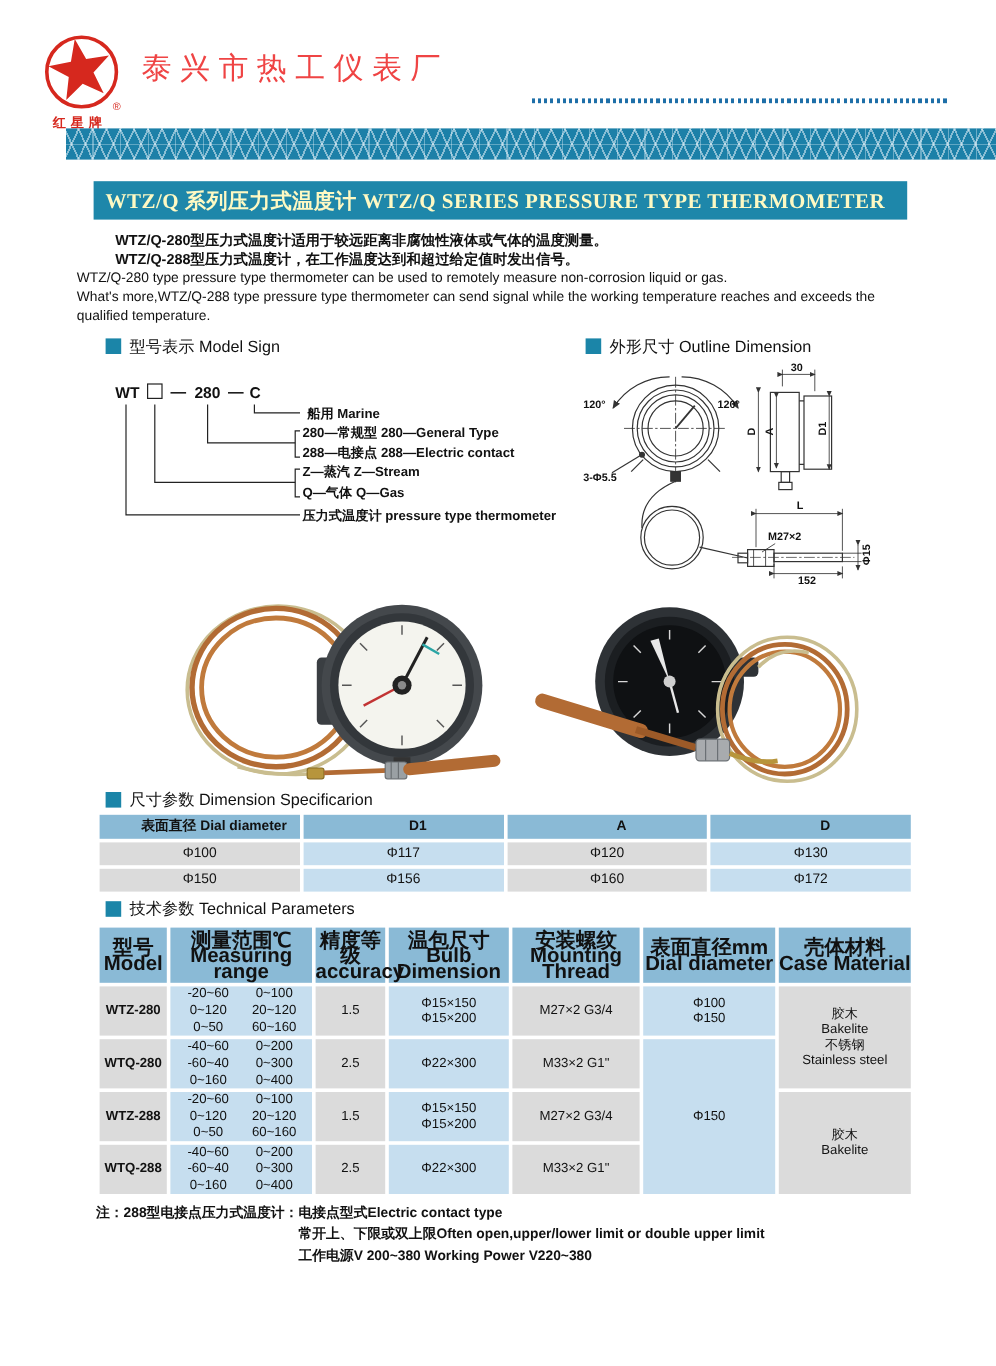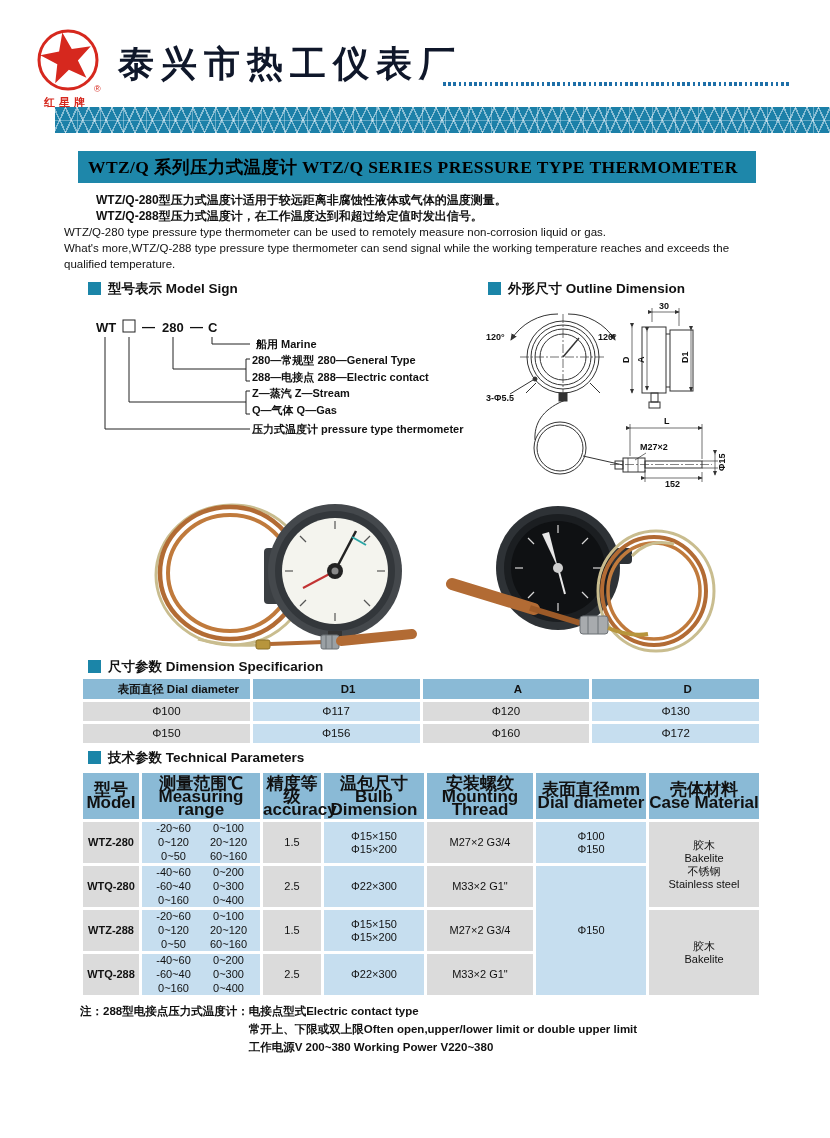--- a/index.html
+++ b/index.html
@@ -5,51 +5,51 @@
   html,body{margin:0;padding:0;}
   body{
     width:830px;height:1138px;position:relative;background:#ffffff;
     font-family:"Liberation Sans", sans-serif;color:#111;overflow:hidden;
   }
   .abs{position:absolute;}
 
   
   .logo{left:30px;top:26px;width:82px;height:84px;}
   .factory-name{
-    left:118px;top:40px;font-size:36px;font-weight:bold;letter-spacing:7px;
-    color:#0f172a;white-space:nowrap;
+    left:118px;top:40px;font-size:25px;font-weight:normal;letter-spacing:7px;
+    color:#ef4444;white-space:nowrap;
   }
   .dotted-line{
     left:443px;top:82px;width:348px;height:4px;
     background:repeating-linear-gradient(90deg,#1E6FA8 0 2.6px,transparent 2.6px 5.2px);
   }
   .band{
     left:55px;top:107px;width:775px;height:26px;background-color:#1C80A8;
     background-image:
       repeating-linear-gradient(65deg,rgba(225,240,248,0) 0 9px,rgba(225,240,248,.55) 9px 10.5px),
       repeating-linear-gradient(115deg,rgba(225,240,248,0) 0 9px,rgba(225,240,248,.55) 9px 10.5px),
       repeating-linear-gradient(90deg,rgba(225,240,248,0) 0 22px,rgba(225,240,248,.4) 22px 23px),
       linear-gradient(0deg,rgba(225,240,248,0) 0 12px,rgba(225,240,248,.35) 12px 13px,rgba(225,240,248,0) 13px);
   }
 
   
   .title-bar{
-    left:78px;top:151px;width:678px;height:32px;background:#1E87AA;color:#000000;
+    left:78px;top:151px;width:678px;height:32px;background:#1E87AA;color:#fef9c3;
     font-family:"Liberation Serif", serif;font-weight:bold;font-size:17.5px;
     line-height:32px;padding-left:10px;box-sizing:border-box;letter-spacing:.4px;
     white-space:nowrap;
   }
 
   
   .intro{left:64px;top:192px;width:690px;font-size:11.5px;line-height:16px;}
   .intro .cn{font-weight:bold;font-size:12px;padding-left:32px;}
   .intro .en{font-size:11.5px;}
 
   
-  .sec-head{font-size:13.5px;font-weight:bold;white-space:nowrap;text-align:center;}
+  .sec-head{font-size:13.5px;font-weight:normal;white-space:nowrap;text-align:center;}
   .sec-head .bullet{
     display:inline-block;width:13px;height:13px;background:#1B85A8;
     margin-right:7px;vertical-align:-2px;
   }
 
   
   table{border-collapse:separate;border-spacing:3px;table-layout:fixed;}
   td{text-align:center;vertical-align:middle;font-size:11px;line-height:13px;padding:0;}
   .hd{background:#8ABAD6;font-weight:bold;font-size:17px;}
   .cg{background:#DBDBDB;}

